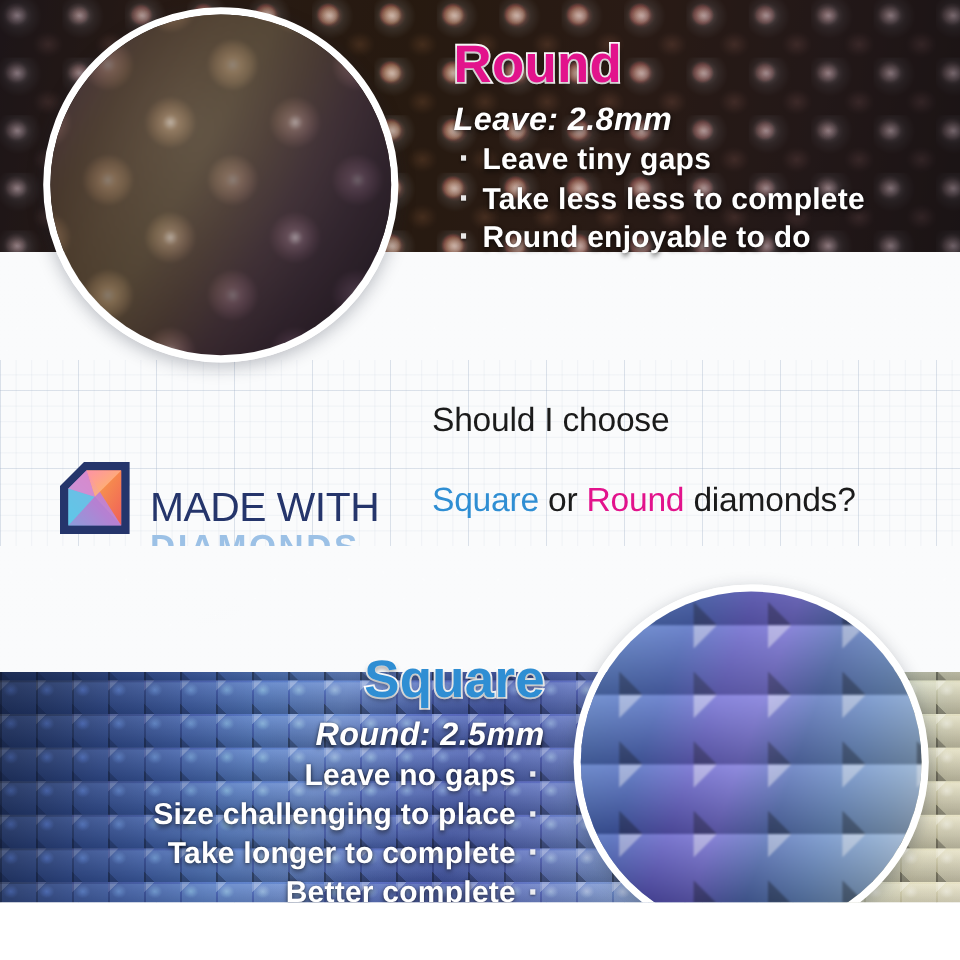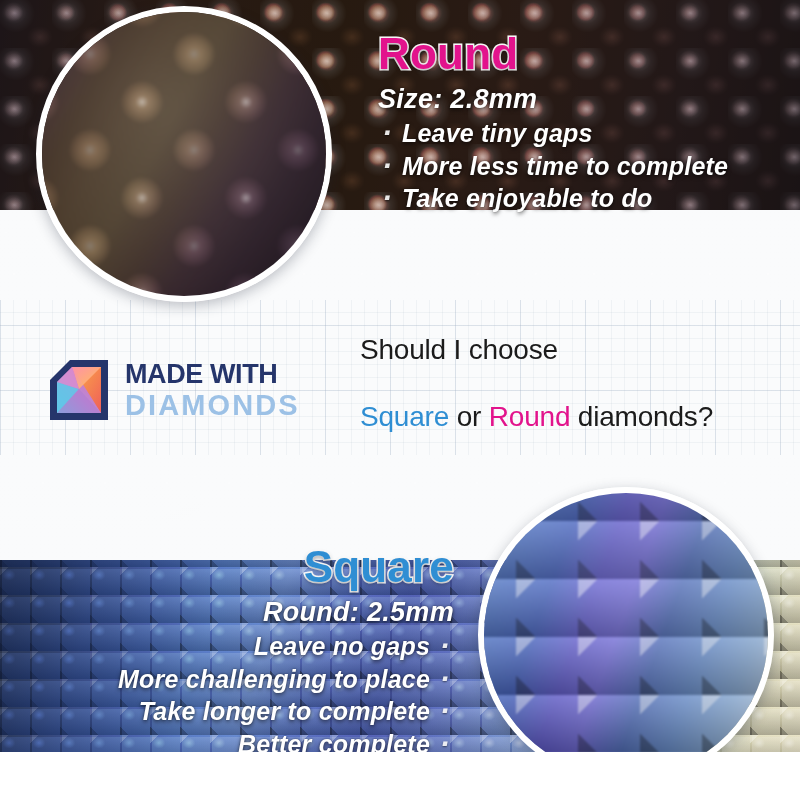--- a/index.html
+++ b/index.html
@@ -298,21 +298,20 @@
     text-shadow: 0 2px 4px rgba(0,0,0,0.55), 0 0 2px rgba(0,0,0,0.4);
     letter-spacing: 0.3px;
   }
   .feature-list {
     list-style: none;
     margin: 0;
     padding: 0;
   }
   .feature-list li {
     font-size: 25px;
-    font-style: italic;
     font-weight: bold;
     color: #ffffff;
     line-height: 1.30;
     text-shadow: 0 2px 4px rgba(0,0,0,0.55), 0 0 2px rgba(0,0,0,0.4);
     position: relative;
     letter-spacing: 0.2px;
   }
   .list-left li {
     padding-left: 24px;
   }
@@ -359,24 +358,25 @@
     width: 66px;
     height: 64px;
     flex: 0 0 auto;
   }
   .logo-words {
     display: flex;
     flex-direction: column;
     line-height: 1.0;
   }
   .logo-made {
-    font-size: 27px;
-    font-weight: bold;
+    font-size: 34px;
+    font-weight: normal;
     letter-spacing: -0.4px;
     color: #25356b;
+    margin-top: 48px;
   }
   .logo-diamonds {
     font-size: 29px;
     font-weight: bold;
     letter-spacing: 2.1px;
     color: #9cc1e6;
     margin-top: 3px;
   }
 
   .question {
@@ -407,25 +407,25 @@
     <div class="torn torn-top-edge"></div>
     <div class="torn torn-speckle-top"></div>
   </div>
 
   <div class="circle-inset circle-top">
     <div class="circle-photo tex-round-zoom"></div>
   </div>
 
   <div class="round-text">
     <div class="big-title title-round">Round</div>
-    <div class="size-line">Size:  2.8mm</div>
+    <div class="size-line">Leave:  2.8mm</div>
     <ul class="feature-list list-left">
       <li>Leave tiny gaps</li>
-      <li>More less time to complete</li>
-      <li>Take enjoyable to do</li>
+      <li>Take less less to complete</li>
+      <li>Round enjoyable to do</li>
     </ul>
   </div>
 
   <div class="center-band">
 
     <div class="logo-block">
       <svg class="logo-mark" viewBox="0 0 66 64">
         <defs>
           <linearGradient id="g1" x1="0" y1="1" x2="1" y2="0">
             <stop offset="0%" stop-color="#5ec8e8"></stop>
@@ -473,19 +473,19 @@
 
   <div class="circle-inset circle-bottom">
     <div class="circle-photo tex-square-zoom"></div>
   </div>
 
   <div class="square-text">
     <div class="big-title title-square">Square</div>
     <div class="size-line">Round:  2.5mm</div>
     <ul class="feature-list list-right">
       <li>Leave no gaps</li>
-      <li>More challenging to place</li>
+      <li>Size challenging to place</li>
       <li>Take longer to complete</li>
       <li>Better complete</li>
     </ul>
   </div>
 
 </div>
 
 </body></html>

